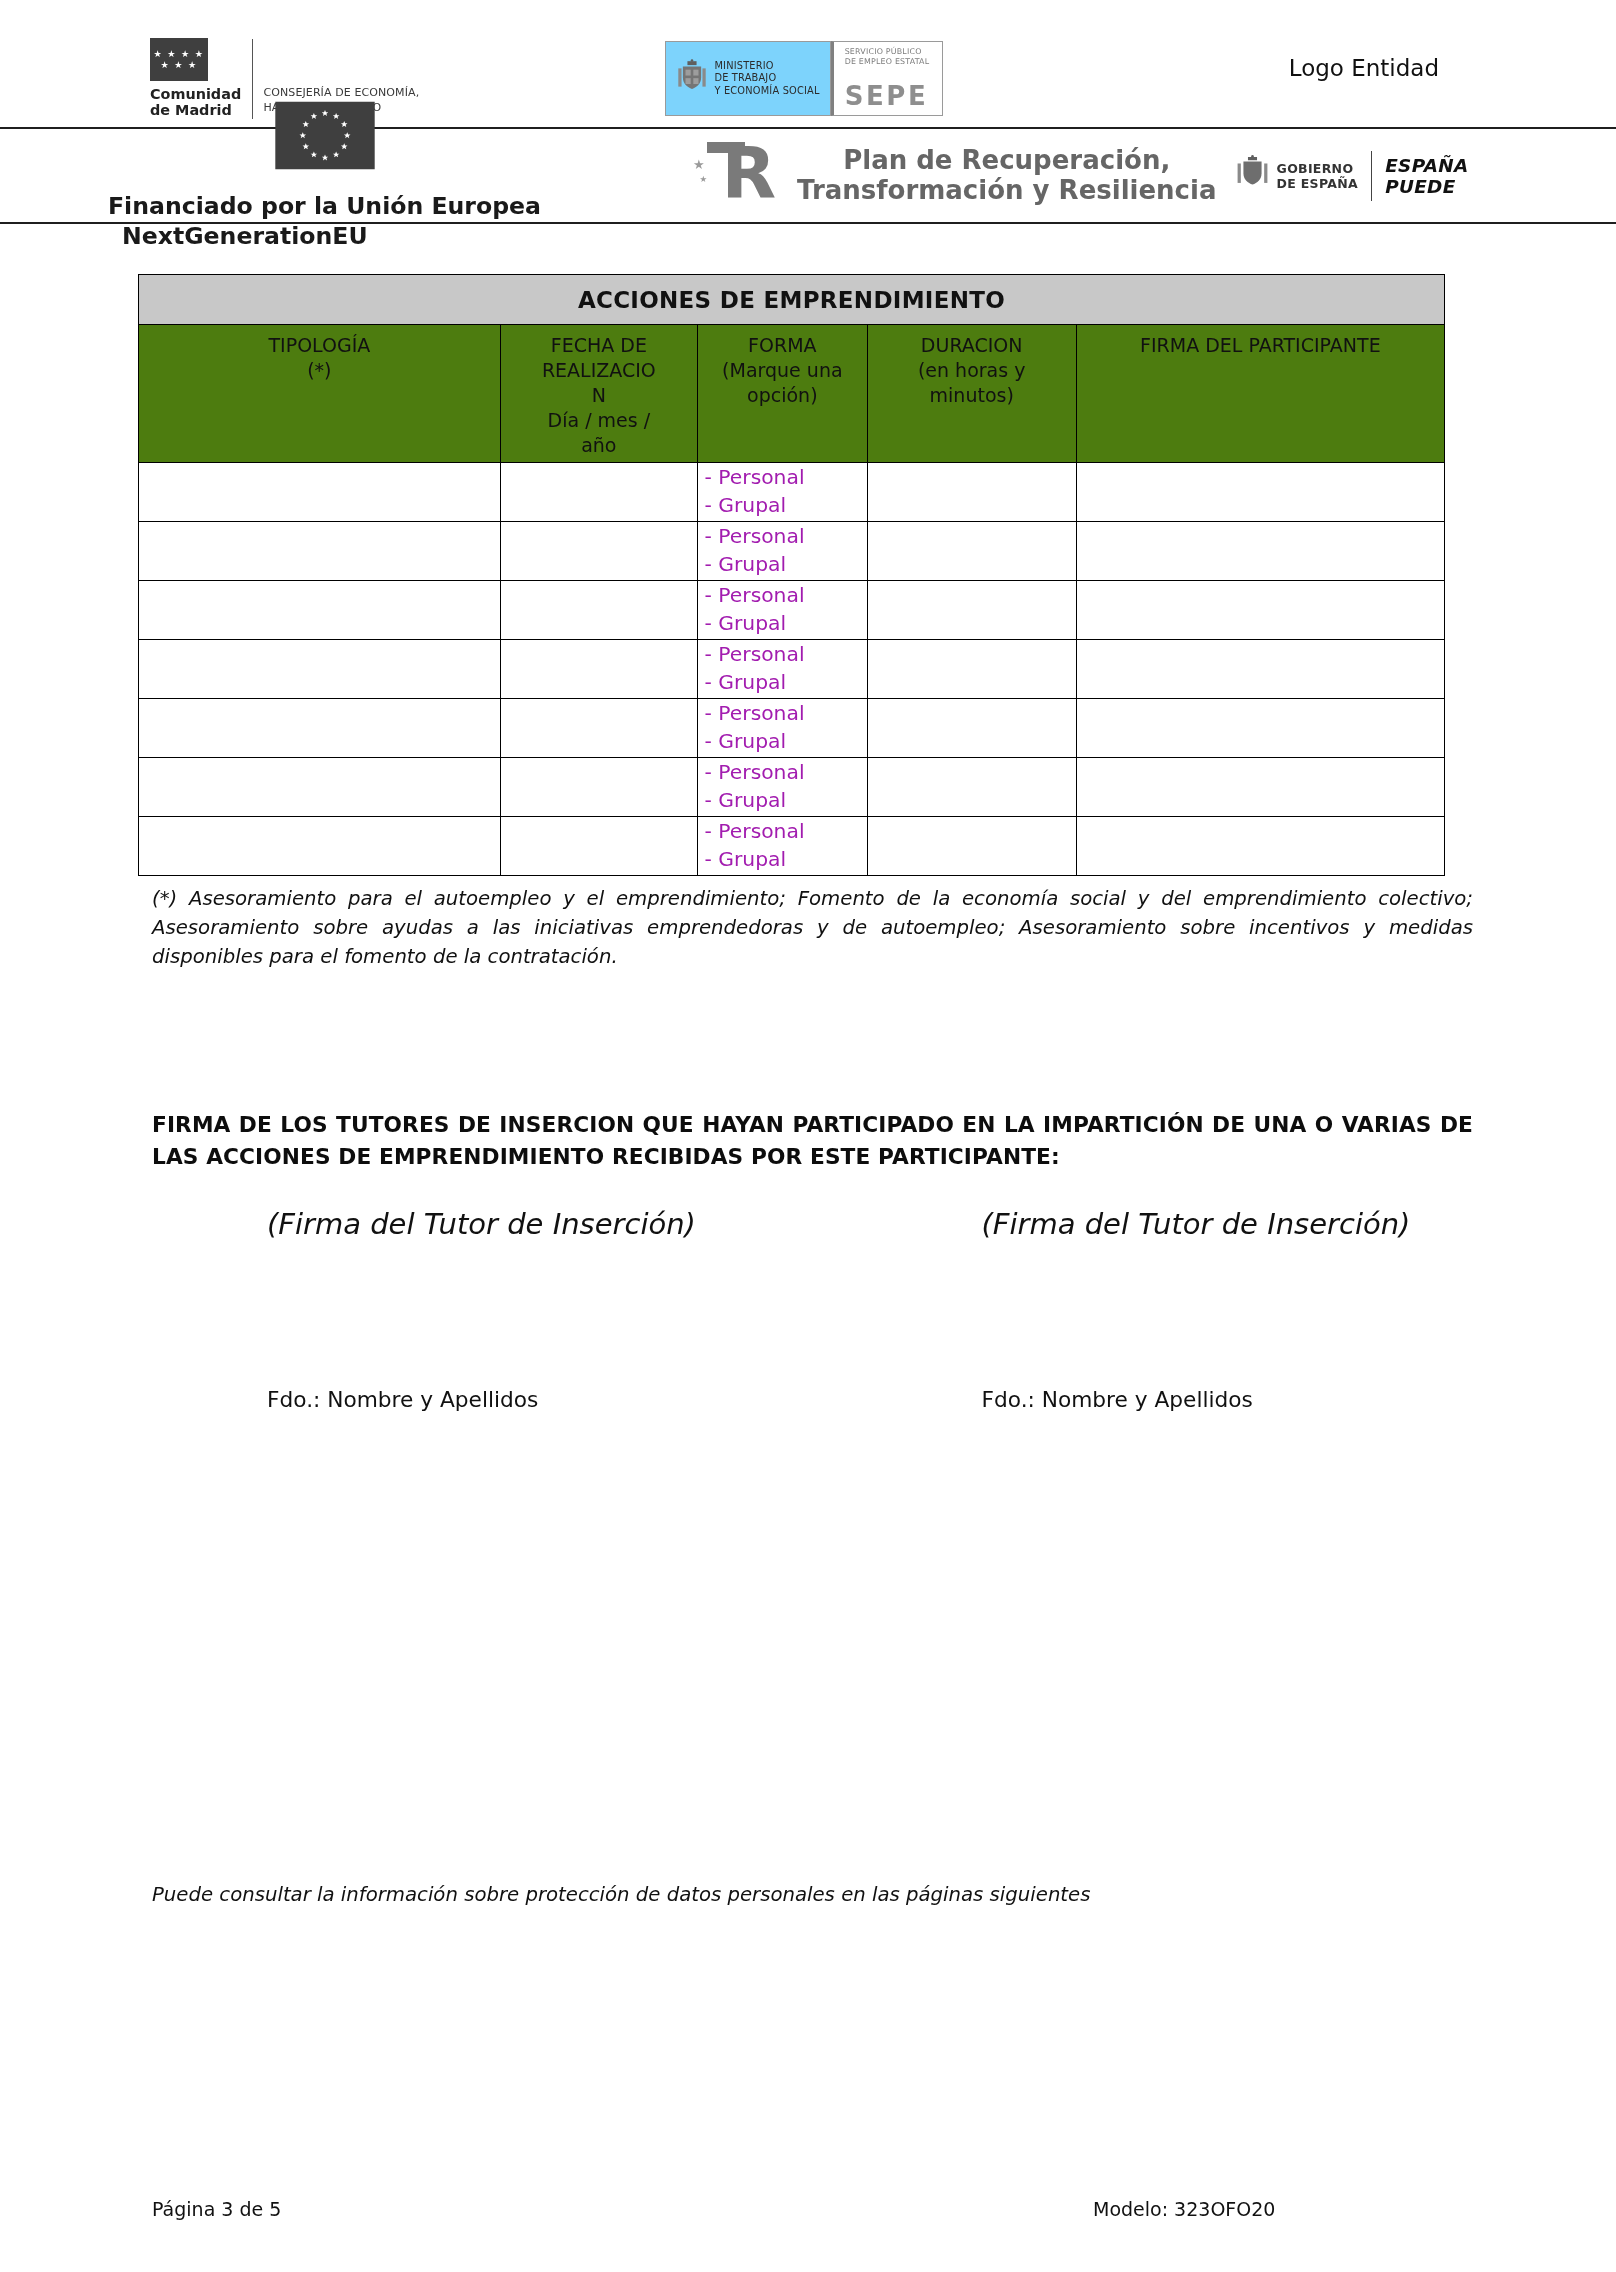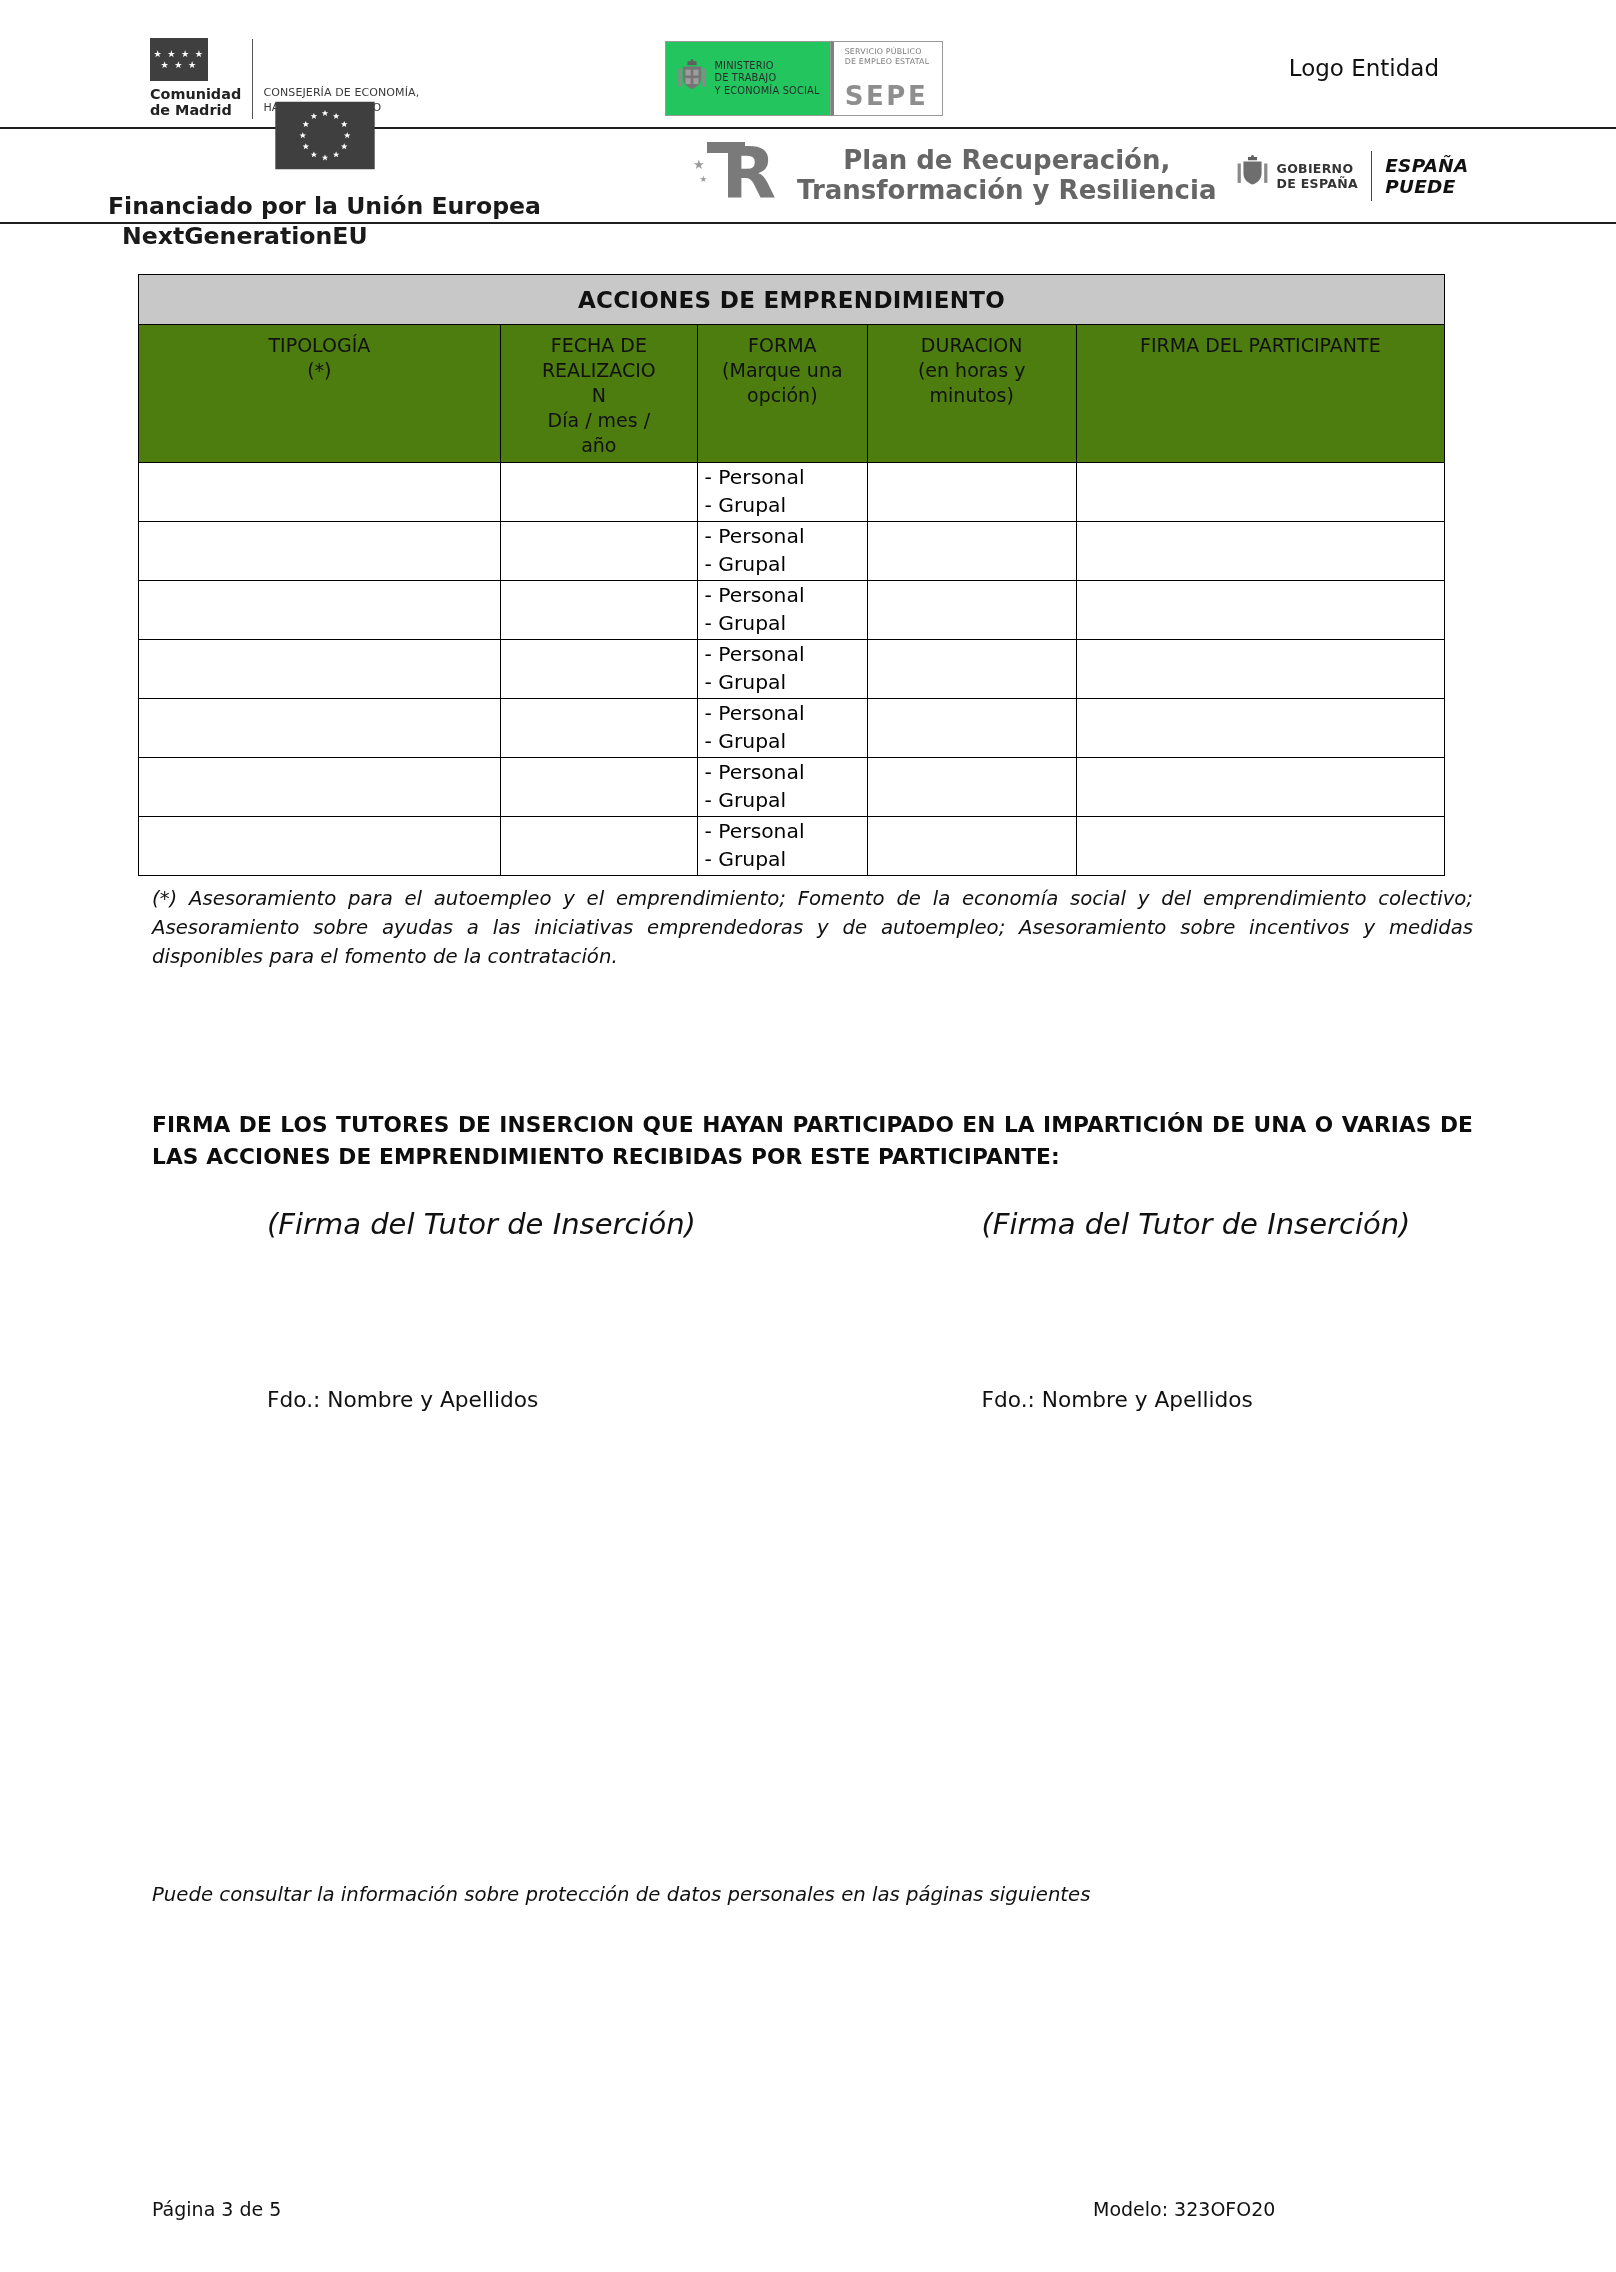--- a/index.html
+++ b/index.html
@@ -12,21 +12,21 @@
 
   .madrid { position:absolute; left:150px; top:5.2px; display:flex; align-items:stretch; }
   .madrid-left { display:flex; flex-direction:column; align-items:flex-start; }
   .madrid-flag { width:58px; height:43px; background:#3f3f3f; display:flex; flex-direction:column; justify-content:center; align-items:center; gap:0.7px; }
   .madrid-flag span { color:#fff; font-size:9.2px; line-height:10.5px; letter-spacing:1.3px; white-space:nowrap; }
   .madrid-word { margin-top:4.6px; font-weight:bold; font-size:14.4px; line-height:16.4px; color:#222; }
   .madrid-sep { width:1.3px; background:#555; margin:1.3px 10.5px 0 10.5px; }
   .madrid-dept { align-self:flex-end; padding-bottom:3.9px; font-size:11px; line-height:15px; color:#3a3a3a; letter-spacing:0.1px; }
 
   .ministry { position:absolute; left:665px; top:7.9px; display:flex; align-items:stretch; height:75px; }
-  .min-left { background:#22c55e; border:1.3px solid #9a9a9a; display:flex; align-items:center; gap:7.9px; padding:6.6px 10.5px; }
+  .min-left { background:#7dd3fc; border:1.3px solid #9a9a9a; display:flex; align-items:center; gap:7.9px; padding:6.6px 10.5px; }
   .min-text { font-size:9.8px; line-height:12.5px; font-weight:500; color:#2b2b2b; letter-spacing:0.2px; }
   .min-right { border:1.3px solid #9a9a9a; border-left:3.9px solid #808080; background:#fff; padding:5.2px 10.5px 3.9px 10.5px; display:flex; flex-direction:column; justify-content:space-between; min-width:112px; }
   .sepe-small { font-size:7.9px; line-height:9.8px; color:#7d7d7d; letter-spacing:0.2px; }
   .sepe-big { font-size:26px; font-weight:bold; color:#8e8e8e; letter-spacing:2.6px; }
 
   .logo-entidad { position:absolute; right:178px; top:22px; font-size:23px; color:#111; }
 
   
   .band { position:absolute; top:127px; left:0; width:100%; height:97px; border-top:2px solid #1f1f1f; border-bottom:2px solid #1f1f1f; background:#fff; }
   .eu-block { position:absolute; left:108px; top:50%; transform:translateY(-50%); display:flex; align-items:center; gap:21px;flex-direction:column; }
@@ -48,21 +48,21 @@
   .gob-rule { width:1.3px; height:50px; background:#444; margin:0 13px; }
   .espana { font-size:18.4px; font-weight:800; font-style:italic; color:#111; line-height:21px; letter-spacing:0.3px; }
 
   
   .content { position:absolute; top:274px; left:0; width:100%; }
 
   table.actions { border-collapse:collapse; margin-left:138px; width:1307px; table-layout:fixed; }
   table.actions th, table.actions td { border:1.3px solid #000; }
   .title-row th { background:#c8c8c8; font-size:23px; font-weight:bold; height:50px; text-align:center; letter-spacing:0.3px; color:#111; }
   .head-row th { background:#4d7c0f; font-size:19px; font-weight:400; text-align:center; vertical-align:top; padding:7.9px 3.9px 3.9px 3.9px; height:126px; line-height:25px; color:#111; }
-  table.actions tbody td { height:59px; vertical-align:top; font-size:20.3px; line-height:27.6px; padding:1.3px 3.9px 1.3px 6.6px; color:#000000; }
+  table.actions tbody td { height:59px; vertical-align:top; font-size:20.3px; line-height:27.6px; padding:1.3px 3.9px 1.3px 6.6px; color:#a21caf; }
 
   .footnote { margin:7.9px 0 0 152px; width:1321px; font-style:italic; font-size:19.7px; line-height:29px; text-align:justify; color:#111; }
 
   .sig-heading { margin:138px 0 0 152px; width:1321px; font-size:21.7px; font-weight:bold; line-height:32px; text-align:justify; color:#0d0d0d; letter-spacing:0.1px; }
 
   .sig-labels, .fdo-labels { display:flex; margin-left:152px; width:1321px; }
   .sig-labels { margin-top:34px; }
   .fdo-labels { margin-top:146px; }
   .sig-col { width:50%; }
   .sig-col.left { padding-left:115px; }

